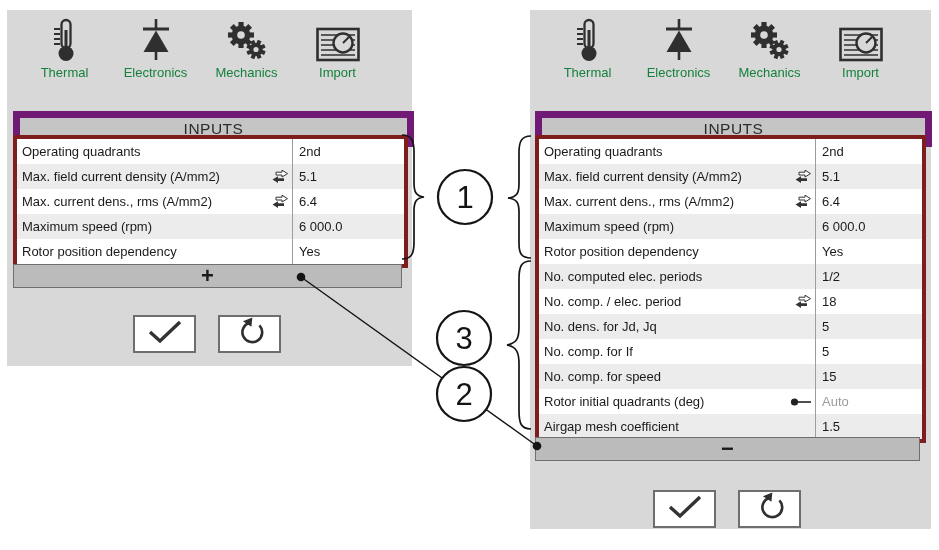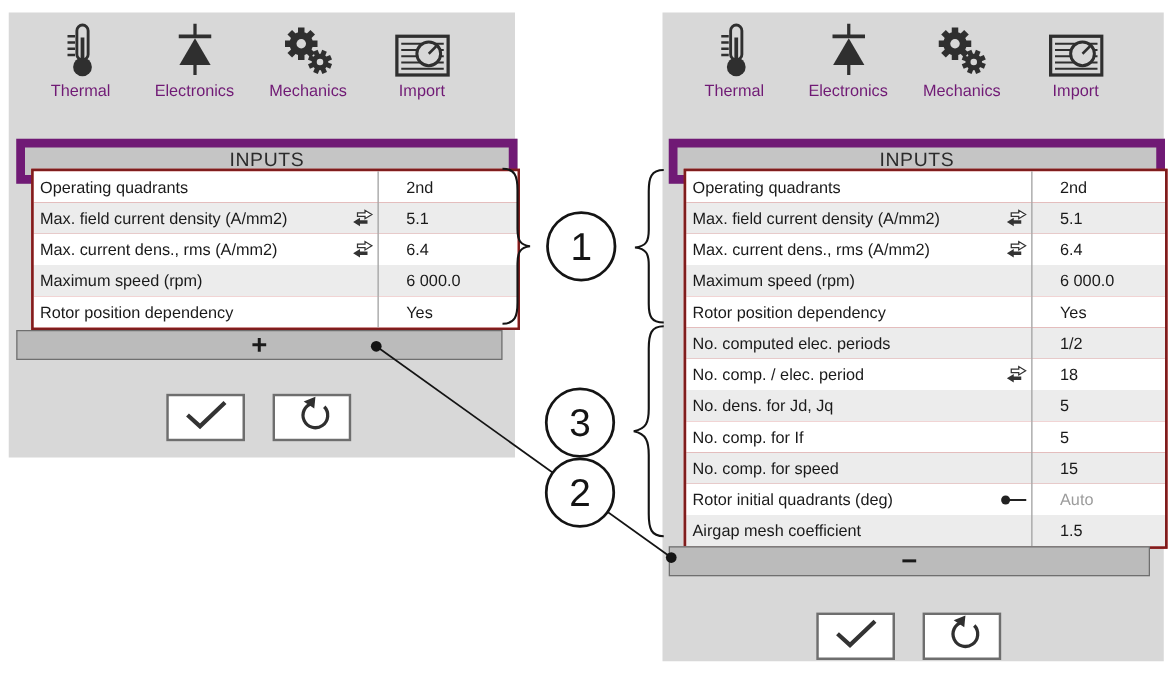--- a/index.html
+++ b/index.html
@@ -7,37 +7,37 @@
     width:939px;height:550px;position:relative;overflow:hidden;
     background:#ffffff;font-family:"Liberation Sans", sans-serif;
   }
   .panel{position:absolute;background:#d8d8d8;}
   #left-panel{left:7px;top:10px;width:405px;height:356px;}
   #right-panel{left:530px;top:10px;width:401px;height:519px;}
 
   .toolbar{position:absolute;top:6px;left:12px;display:flex;}
   .tool{width:91px;display:flex;flex-direction:column;align-items:center;cursor:default;}
   .ticon{height:46px;display:flex;align-items:flex-end;justify-content:center;}
-  .tlabel{font-size:13px;color:#701a75;margin-top:3px;white-space:nowrap;}
+  .tlabel{font-size:13px;color:#15803d;margin-top:3px;white-space:nowrap;}
 
   .inputs-bar{
     position:absolute;top:101px;height:22px;background:#c5c5c5;border:7px solid #701a75;
     display:flex;align-items:center;justify-content:center;
     font-size:15.5px;letter-spacing:.5px;color:#2b2b2b;
   }
-  .table{position:absolute;top:125px;border:2px solid #7f1d1d;background:#b91c1c;margin-left:12px;}
+  .table{position:absolute;top:125px;border:4px solid #7f1d1d;background:#701a75;}
   #left-panel  .inputs-bar,#left-panel  .table,#left-panel  .expander{left:6px;width:387px;}
   #right-panel .inputs-bar,#right-panel .table,#right-panel .expander{left:5px;width:383px;}
 
   .row{height:25px;display:flex;align-items:stretch;font-size:13px;color:#1a1a1a;background:#fff;}
   .row:nth-child(even){background:#ececec;}
   .lbl{flex:1;display:flex;align-items:center;padding-left:5px;min-width:0;}
   .lbl .rowicon{margin-left:auto;margin-right:3px;display:flex;align-items:center;}
   .val{width:112px;border-left:1px solid #9d9d9d;display:flex;align-items:center;
-       padding-left:22px;box-sizing:border-box;}
+       padding-left:6px;box-sizing:border-box;}
   #right-panel .val{width:107px;}
   .val.muted{color:#9c9c9c;}
 
   .expander{
     position:absolute;height:22px;background:#bbbbbb;border:1px solid #6f6f6f;
     display:flex;align-items:center;justify-content:center;
     font-size:22px;font-weight:bold;color:#1a1a1a;line-height:18px;cursor:pointer;
   }
   #left-panel .expander{top:254px;}
   #right-panel .expander{top:427px;}

